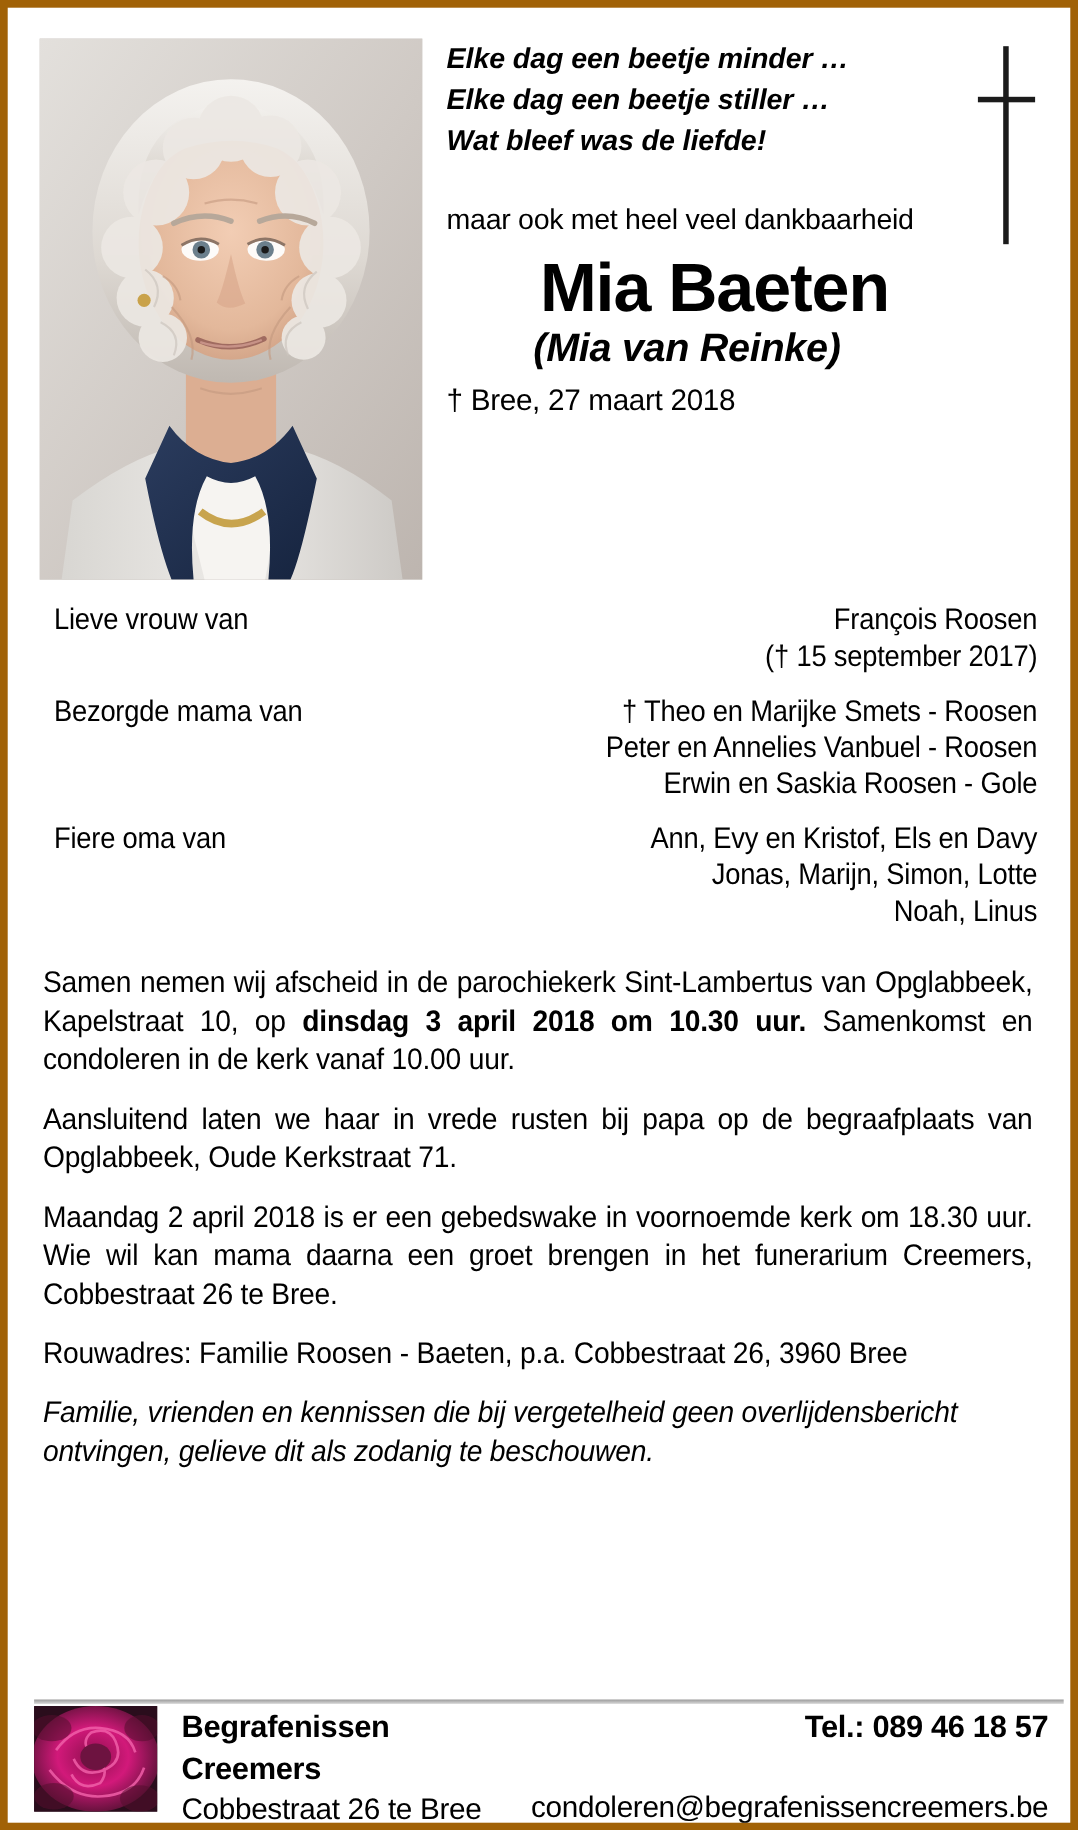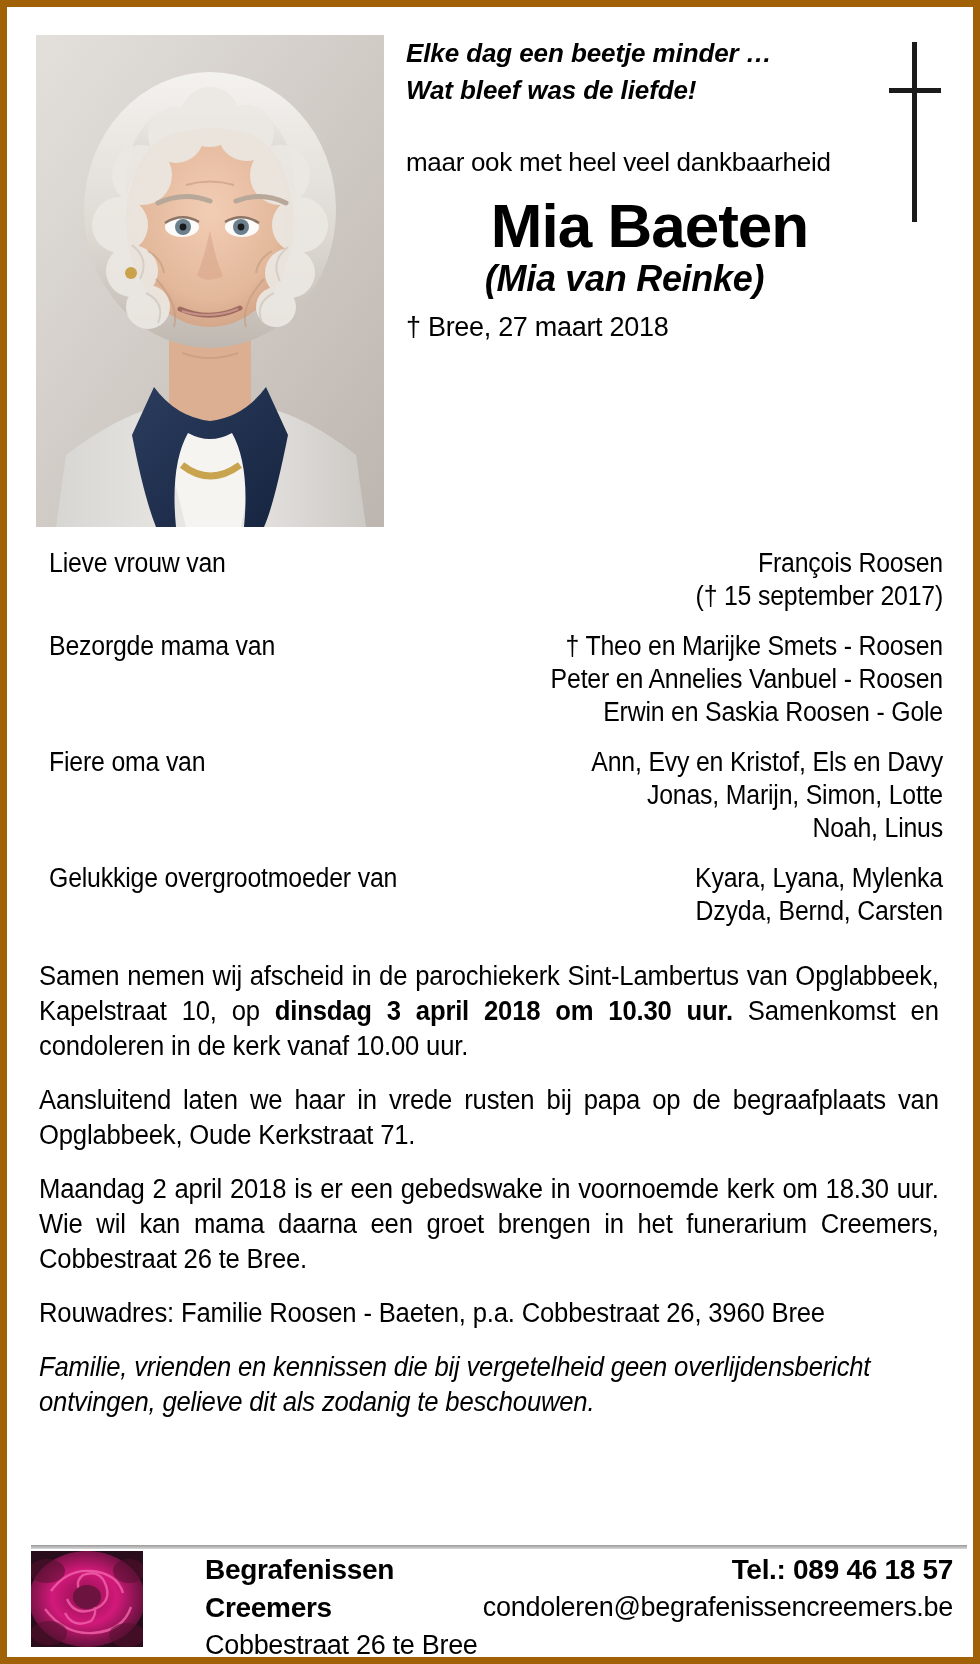--- a/index.html
+++ b/index.html
@@ -74,23 +74,23 @@
   .footdiv{
     position:absolute;left:24px;right:6px;bottom:108px;height:4px;
     background:linear-gradient(#9a9a9a,#d8d8d8);
   }
   .footer{
     position:absolute;left:24px;right:20px;bottom:10px;height:96px;
     display:flex;align-items:flex-start;
   }
   .rose{width:112px;height:96px;flex:0 0 auto;overflow:hidden;background:#2a0d1c;}
   .rose svg{display:block;width:100%;height:100%;}
-  .fcols{flex:1 1 auto;display:flex;justify-content:space-between;padding-left:22px;margin-left:40px;}
+  .fcols{flex:1 1 auto;display:flex;justify-content:space-between;padding-left:22px;}
   .fcol-left{display:flex;flex-direction:column;}
-  .fcol-right{display:flex;flex-direction:column;align-items:flex-end;}
+  .fcol-right{display:flex;flex-direction:column;align-items:flex-end;gap:36px;}
   .fbig{
     font-size:28px;line-height:38px;font-weight:bold;letter-spacing:-.3px;
     font-family:"Liberation Sans Narrow","Liberation Sans",sans-serif;
   }
   .fsm{
     font-size:27px;line-height:36px;letter-spacing:-.3px;
     font-family:"Liberation Sans Narrow","Liberation Sans",sans-serif;
   }
 </style>
 </head>
@@ -196,20 +196,21 @@
 
     <div class="topright">
 
       <div class="cross">
         <div class="v"></div>
         <div class="h"></div>
       </div>
 
       <div class="poem">
         <div>Elke dag een beetje minder …</div>
+        <div>Elke dag een beetje stiller …</div>
         <div>Wat bleef was de liefde!</div>
       </div>
 
       <div class="lead">
         <div>maar ook met heel veel dankbaarheid</div>
       </div>
 
       <div class="bigname">Mia Baeten</div>
       <div class="nickname">(Mia van Reinke)</div>
 
@@ -240,27 +241,20 @@
 
     <div class="frow">
       <div class="flabel">Fiere oma van</div>
       <div class="fvalue">
         <div>Ann, Evy en Kristof, Els en Davy</div>
         <div>Jonas, Marijn, Simon, Lotte</div>
         <div>Noah, Linus</div>
       </div>
     </div>
 
-    <div class="frow">
-      <div class="flabel">Gelukkige overgrootmoeder van</div>
-      <div class="fvalue">
-        <div>Kyara, Lyana, Mylenka</div>
-        <div>Dzyda, Bernd, Carsten</div>
-      </div>
-    </div>
 
   </div>
 
   <div class="body">
     <div class="para"><span>Samen nemen wij afscheid in de parochiekerk Sint-Lambertus van Opglabbeek, Kapelstraat 10, op </span><b>dinsdag 3 april 2018 om 10.30 uur.</b><span> Samenkomst en condoleren in de kerk vanaf 10.00 uur.</span></div>
 
     <div class="para">Aansluitend laten we haar in vrede rusten bij papa op de begraafplaats van Opglabbeek, Oude Kerkstraat 71.</div>
 
     <div class="para">Maandag 2 april 2018 is er een gebedswake in voornoemde kerk om 18.30 uur.  Wie wil kan mama daarna een groet brengen in het funerarium Creemers, Cobbestraat 26 te Bree.</div>
 

